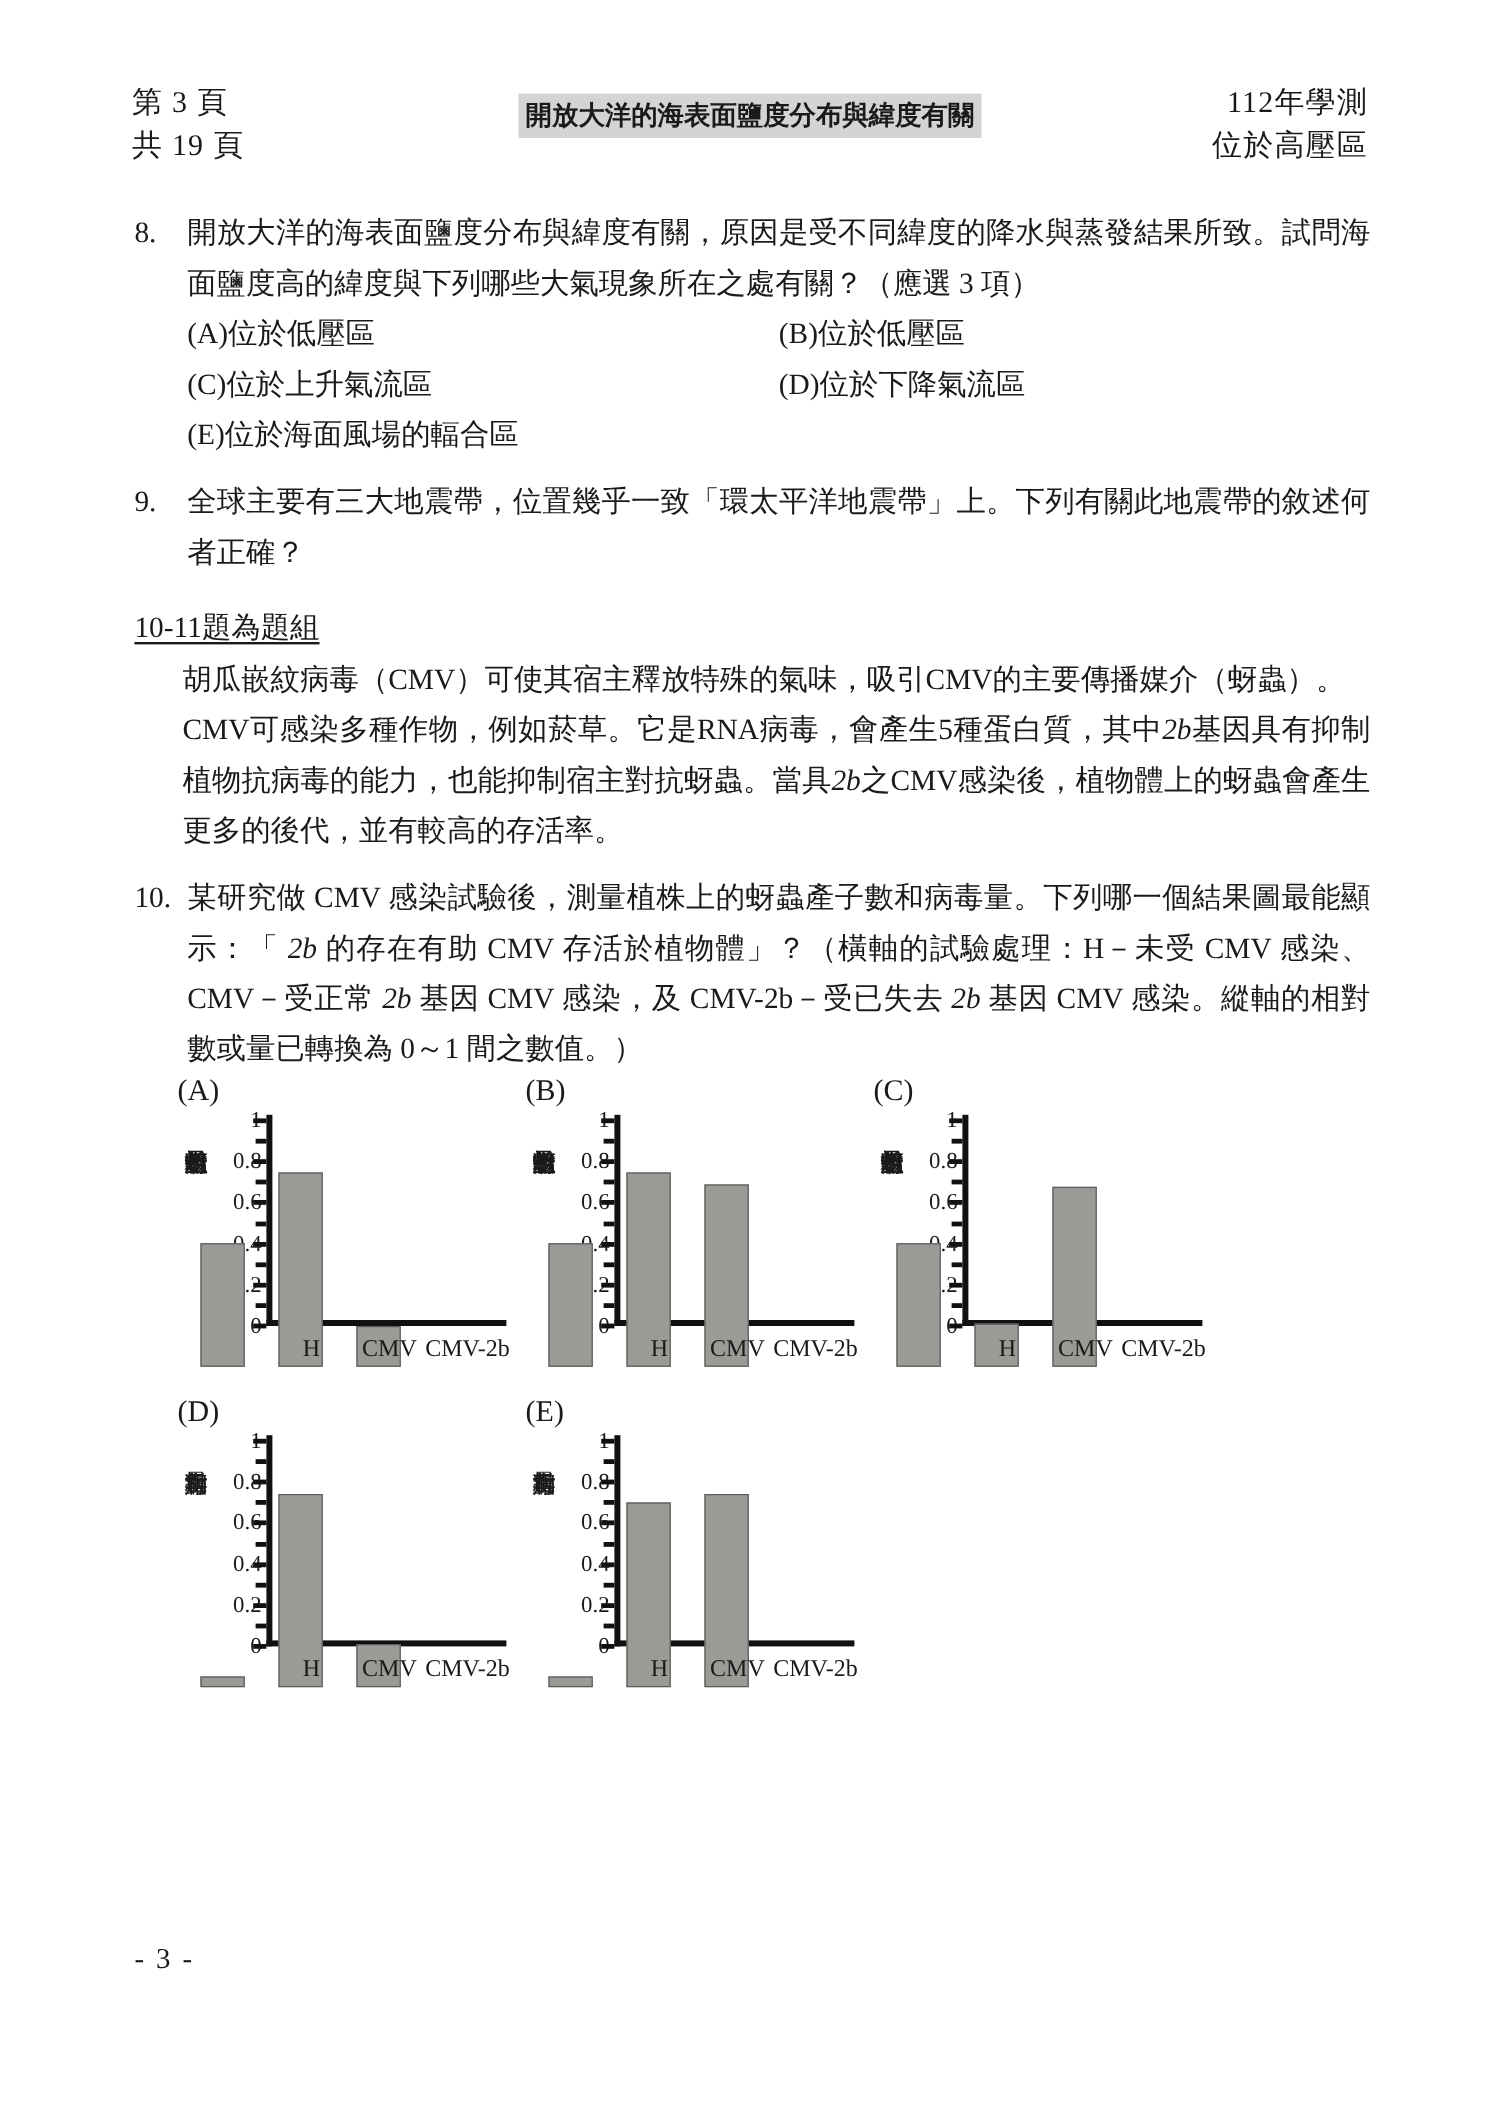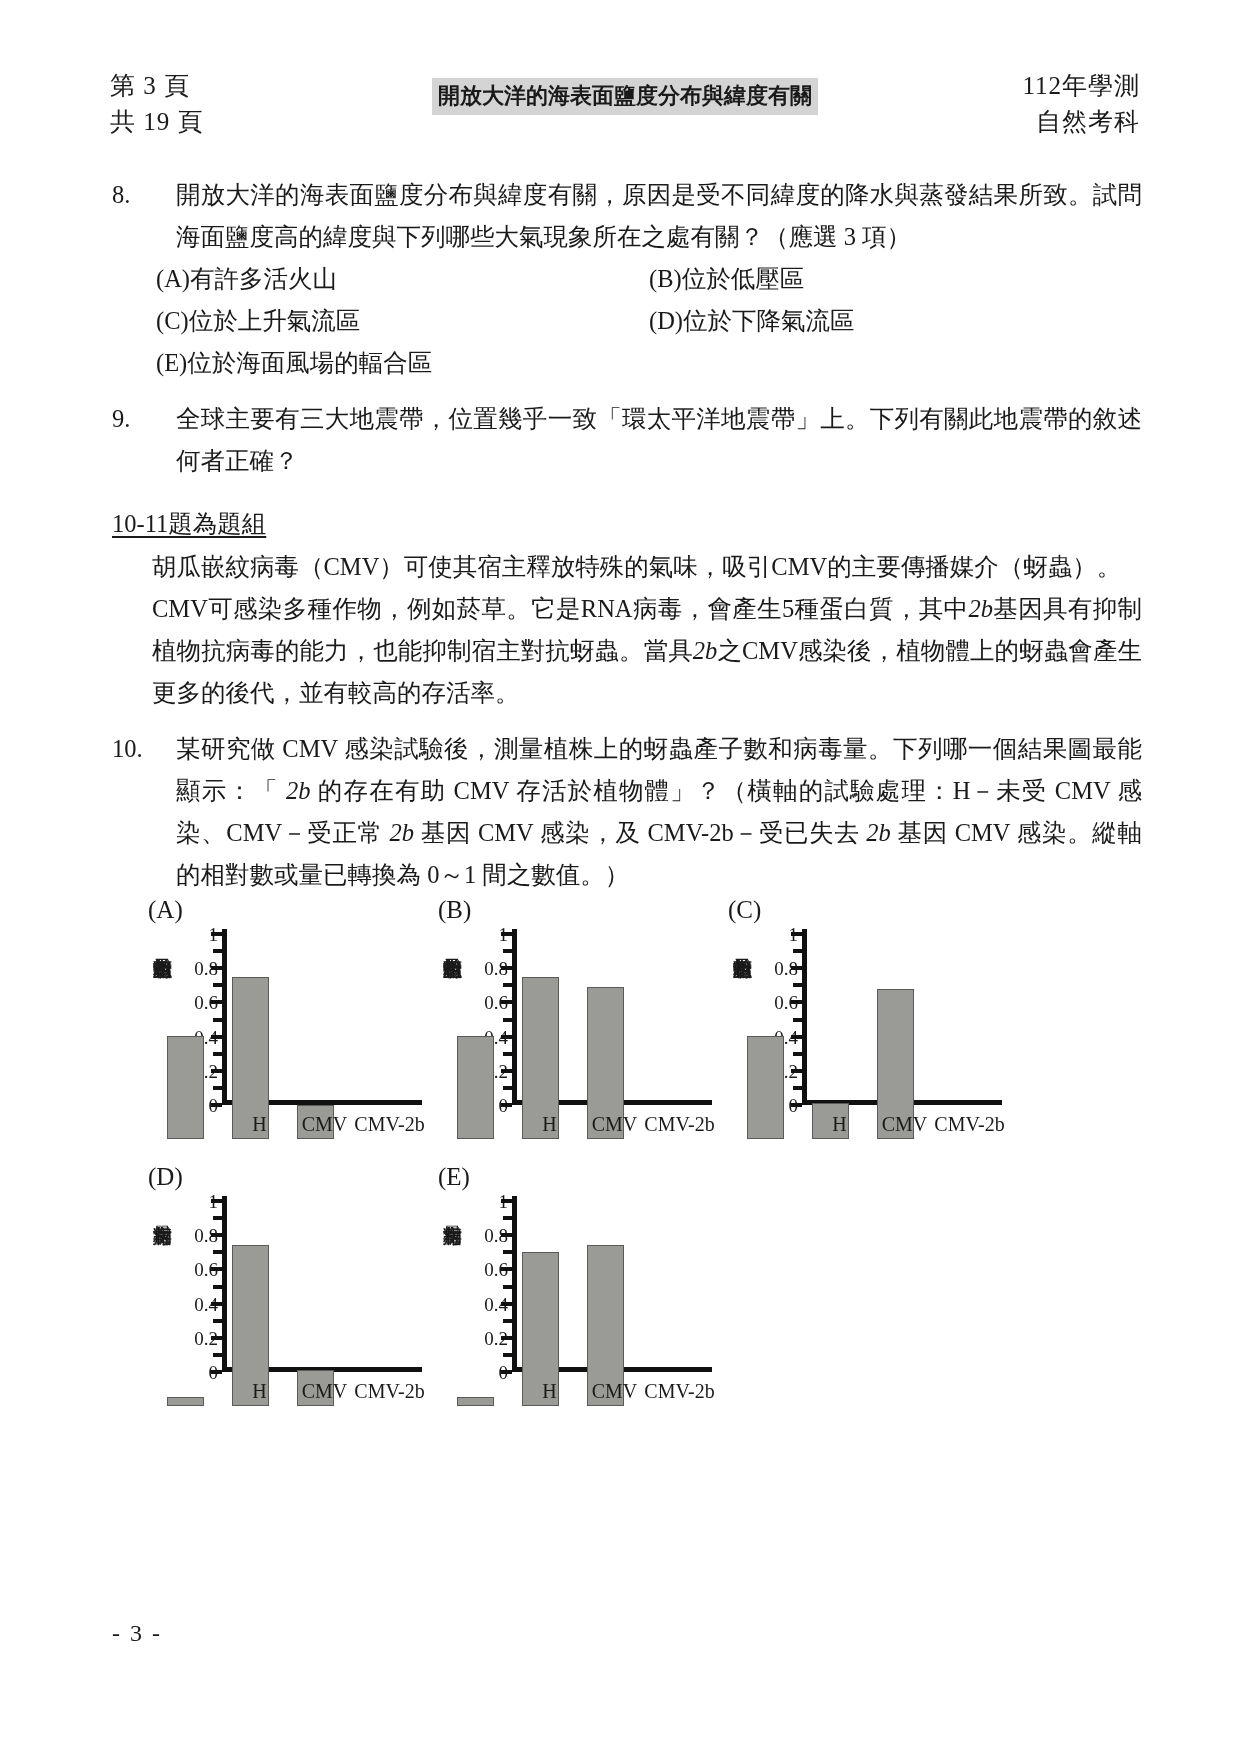--- a/index.html
+++ b/index.html
@@ -80,21 +80,20 @@
     text-align: left;
     white-space: nowrap;
   }
   .q-num.wide { width: 44px; }
   .q-body {
     flex: 1 1 auto;
   }
   .q-stem {
     text-align: justify;
     text-justify: inter-ideograph;
-    margin-left: 20px;
   }
 
   .opt-2col {
     display: flex;
     flex-wrap: wrap;
   }
   .opt-2col > .opt {
     width: 50%;
     box-sizing: border-box;
   }
@@ -266,32 +265,32 @@
 <div class="page">
 
   <div class="header">
     <div class="hdr-left">
       <div>第 3 頁</div>
       <div>共 19 頁</div>
     </div>
     <div class="hdr-center">開放大洋的海表面鹽度分布與緯度有關</div>
     <div class="hdr-right">
       <div>112年學測</div>
-      <div>自然考科</div>
+      <div>位於高壓區</div>
     </div>
   </div>
 
   <div class="content">
 
     <div class="q">
       <div class="q-num">8.</div>
       <div class="q-body">
         <div class="q-stem">開放大洋的海表面鹽度分布與緯度有關，原因是受不同緯度的降水與蒸發結果所致。試問海面鹽度高的緯度與下列哪些大氣現象所在之處有關？（應選 3 項）</div>
         <div class="opt-2col">
-          <div class="opt">(A)有許多活火山</div>
+          <div class="opt">(A)位於低壓區</div>
           <div class="opt">(B)位於低壓區</div>
           <div class="opt">(C)位於上升氣流區</div>
           <div class="opt">(D)位於下降氣流區</div>
           <div class="opt">(E)位於海面風場的輻合區</div>
         </div>
       </div>
     </div>
 
     <div class="q">
       <div class="q-num">9.</div>

